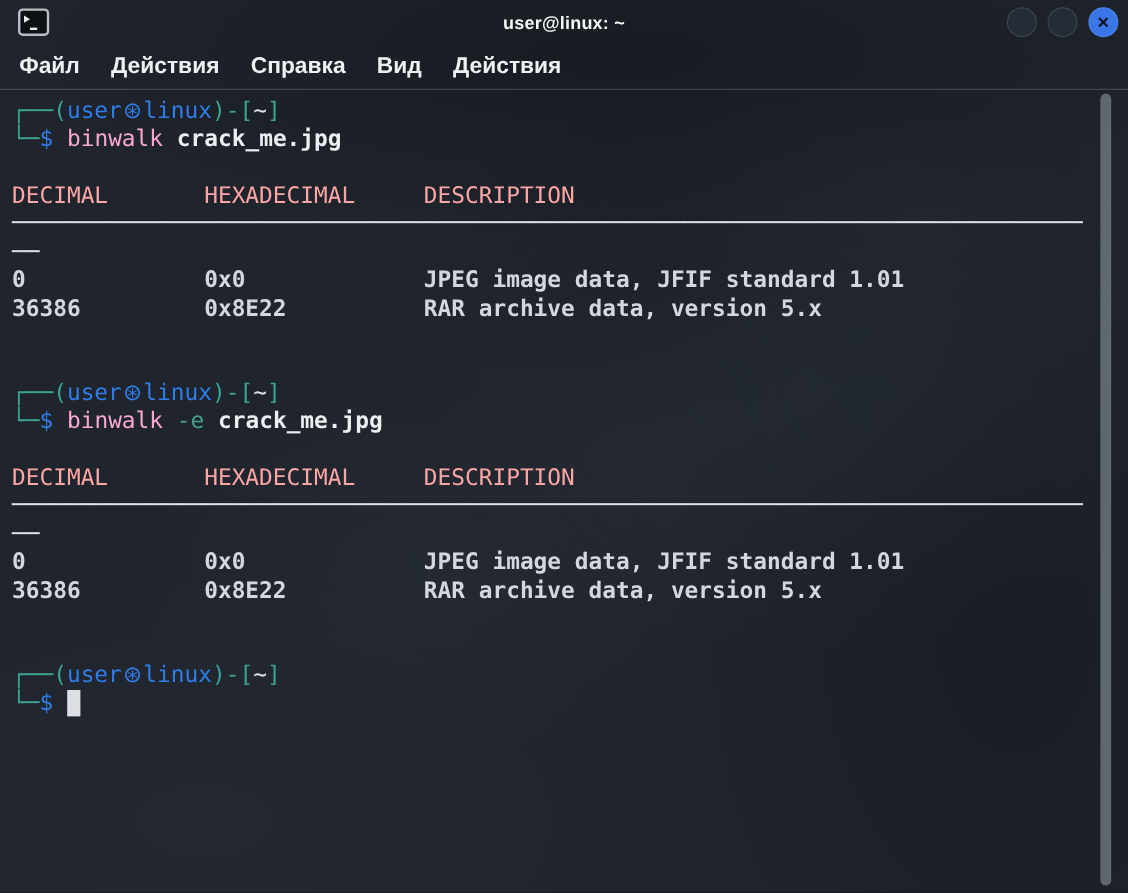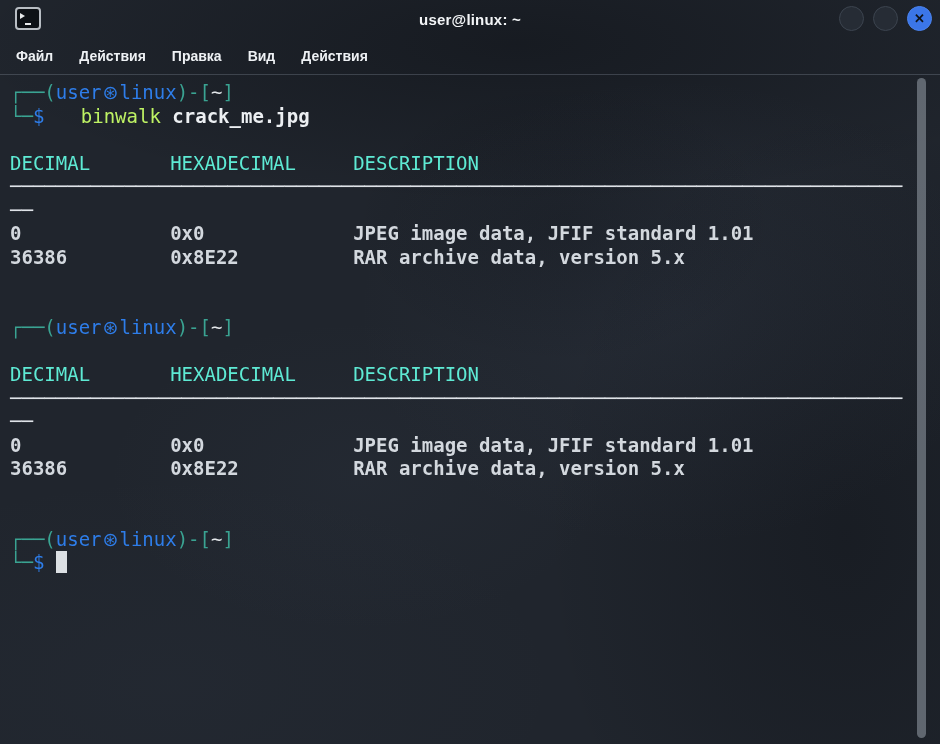--- a/index.html
+++ b/index.html
@@ -23,35 +23,35 @@
   .title{position:absolute;inset:0;display:flex;align-items:center;justify-content:center;
          color:#f3f5f7;font-weight:700;font-size:15px;letter-spacing:.2px;}
   .winbtns{position:absolute;right:8px;top:6px;display:flex;gap:9px;z-index:4;}
   .winbtn{width:25px;height:25px;border-radius:50%;background:#262c35;border:1px solid #3c444f;
           box-sizing:border-box;}
   .winbtn.close{background:#3b76e8;border-color:#4a82ec;display:flex;align-items:center;
           justify-content:center;color:#0e1319;font-weight:700;font-size:13px;line-height:1;}
 
   .menubar{position:relative;z-index:3;height:36px;display:flex;align-items:center;gap:26px;
            padding:0 16px;border-bottom:1px solid rgba(150,160,175,0.28);}
-  .menu-item{color:#eef1f4;font-size:14px;font-weight:600;cursor:default;text-align:right;}
+  .menu-item{color:#eef1f4;font-size:19px;font-weight:600;cursor:default;text-align:right;}
 
   .terminal{position:absolute;left:0;top:75px;right:0;bottom:0;padding:6px 10px;z-index:2;
             font-family:"DejaVu Sans Mono",monospace;font-size:19px;color:#d3d8de;}
   .tline{white-space:pre;height:23.5px;line-height:23.5px;}
   .sg-frame{color:#3aa392;}
   .sg-user{color:#2e7de9;font-weight:400;}
   .sg-at{color:#2e7de9;font-family:"DejaVu Sans",sans-serif;padding:0 1px;}
   .sg-path{color:#e3e7ea;}
   .sg-dollar{color:#2e7de9;}
-  .sg-cmd{color:#bef264;margin-left:25px;}
+  .sg-cmd{color:#f9a8d4;}
   .sg-opt{color:#43a08e;}
   .sg-arg{color:#eceff2;font-weight:700;text-align:right;}
   .sg-out{color:#d3d8de;font-weight:bold;}
-  .sg-hdr{color:#5eead4;}
+  .sg-hdr{color:#fca5a5;}
   .sg-sep{color:#dfe3e8;}
   .sg-cursor{background:#dce0e4;}
 
   .scrollbar{position:absolute;right:14px;top:78px;width:9px;height:660px;border-radius:5px;
              background:rgba(152,160,170,0.55);z-index:5;}
 </style>
 </head>
 <body>
 
 <div class="window">
@@ -65,37 +65,38 @@
       <div class="winbtn"></div>
       <div class="winbtn close">
         <span>✕</span>
       </div>
     </div>
   </div>
 
   <div class="menubar">
       <span class="menu-item">Файл</span>
       <span class="menu-item">Действия</span>
-      <span class="menu-item">Правка</span>
+      <span class="menu-item">Справка</span>
       <span class="menu-item">Вид</span>
       <span class="menu-item">Действия</span>
     </div>
 
   <div class="terminal">
       <div class="tline"><span class="sg-frame">┌──(</span><span class="sg-user">user</span><span class="sg-at">⊛</span><span class="sg-user">linux</span><span class="sg-frame">)-[</span><span class="sg-path">~</span><span class="sg-frame">]</span></div>
       <div class="tline"><span class="sg-frame">└─</span><span class="sg-dollar">$</span><span class="sg-out"> </span><span class="sg-cmd">binwalk</span><span class="sg-out"> </span><span class="sg-arg">crack_me.jpg</span></div>
       <div class="tline"></div>
       <div class="tline"><span class="sg-hdr">DECIMAL       HEXADECIMAL     DESCRIPTION</span></div>
       <div class="tline"><span class="sg-sep">──────────────────────────────────────────────────────────────────────────────</span></div>
       <div class="tline"><span class="sg-sep">──</span></div>
       <div class="tline"><span class="sg-out">0             0x0             JPEG image data, JFIF standard 1.01</span></div>
       <div class="tline"><span class="sg-out">36386         0x8E22          RAR archive data, version 5.x</span></div>
       <div class="tline"></div>
       <div class="tline"></div>
       <div class="tline"><span class="sg-frame">┌──(</span><span class="sg-user">user</span><span class="sg-at">⊛</span><span class="sg-user">linux</span><span class="sg-frame">)-[</span><span class="sg-path">~</span><span class="sg-frame">]</span></div>
+      <div class="tline"><span class="sg-frame">└─</span><span class="sg-dollar">$</span><span class="sg-out"> </span><span class="sg-cmd">binwalk</span><span class="sg-out"> </span><span class="sg-opt">-e</span><span class="sg-out"> </span><span class="sg-arg">crack_me.jpg</span></div>
       <div class="tline"></div>
       <div class="tline"><span class="sg-hdr">DECIMAL       HEXADECIMAL     DESCRIPTION</span></div>
       <div class="tline"><span class="sg-sep">──────────────────────────────────────────────────────────────────────────────</span></div>
       <div class="tline"><span class="sg-sep">──</span></div>
       <div class="tline"><span class="sg-out">0             0x0             JPEG image data, JFIF standard 1.01</span></div>
       <div class="tline"><span class="sg-out">36386         0x8E22          RAR archive data, version 5.x</span></div>
       <div class="tline"></div>
       <div class="tline"></div>
       <div class="tline"><span class="sg-frame">┌──(</span><span class="sg-user">user</span><span class="sg-at">⊛</span><span class="sg-user">linux</span><span class="sg-frame">)-[</span><span class="sg-path">~</span><span class="sg-frame">]</span></div>
       <div class="tline"><span class="sg-frame">└─</span><span class="sg-dollar">$</span><span class="sg-out"> </span><span class="sg-cursor"> </span></div>

